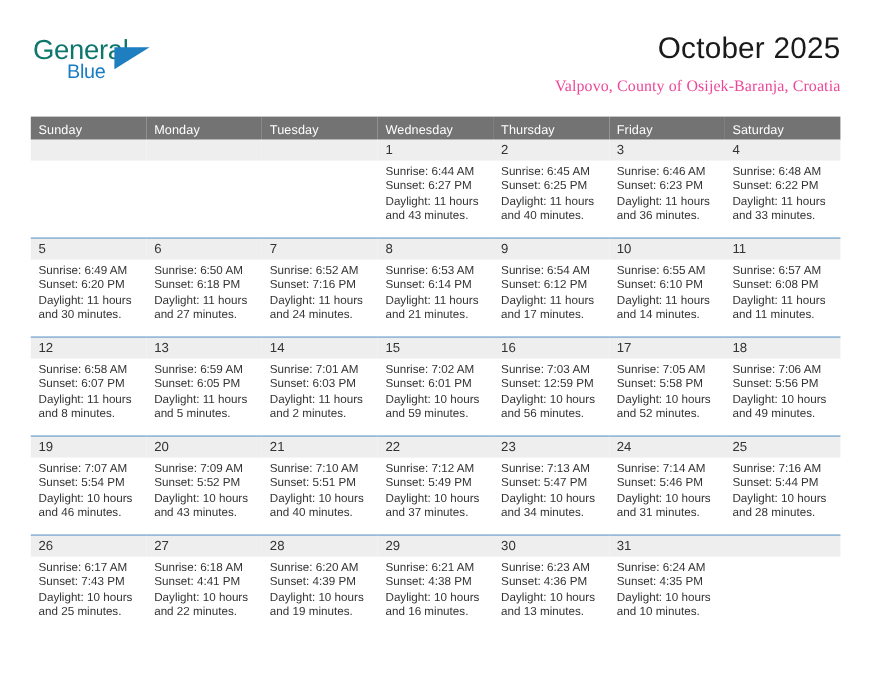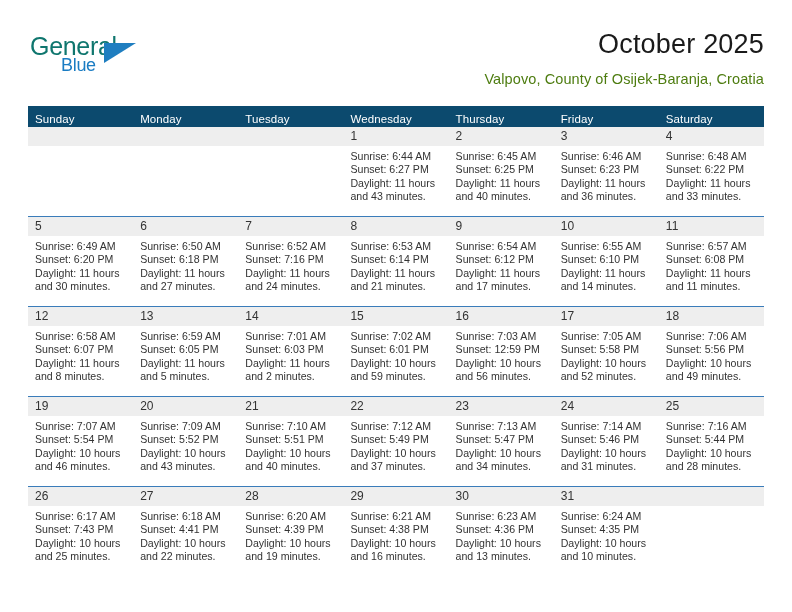--- a/index.html
+++ b/index.html
@@ -63,36 +63,37 @@
     font-size: 27px;
     color: #1a1a1a;
     font-weight: normal;
     line-height: 32px;
     margin: 0;
     letter-spacing: 0.2px;
     text-align: right;
   }
   .cal-subtitle {
     font-size: 14.5px;
-    color: #4d7c0f;
+    color: #ec4899;
     line-height: 20px;
     margin: 9px 0 0 0;
     letter-spacing: 0.1px;
+    font-family: Liberation Serif, serif;
   }
 
   
   .calendar {
     position: absolute;
     left: 28px; top: 106px;
     width: 736px;
     border-collapse: collapse;
     table-layout: fixed;
   }
   .dow-head th {
-    background: #0c4a6e;
+    background: #737373;
     color: #ffffff;
     font-size: 11.5px;
     font-weight: normal;
     text-align: left;
     padding: 5px 0 0 7px;
     height: 21px;
     letter-spacing: 0.1px;
   }
 
   .week-row > td {

